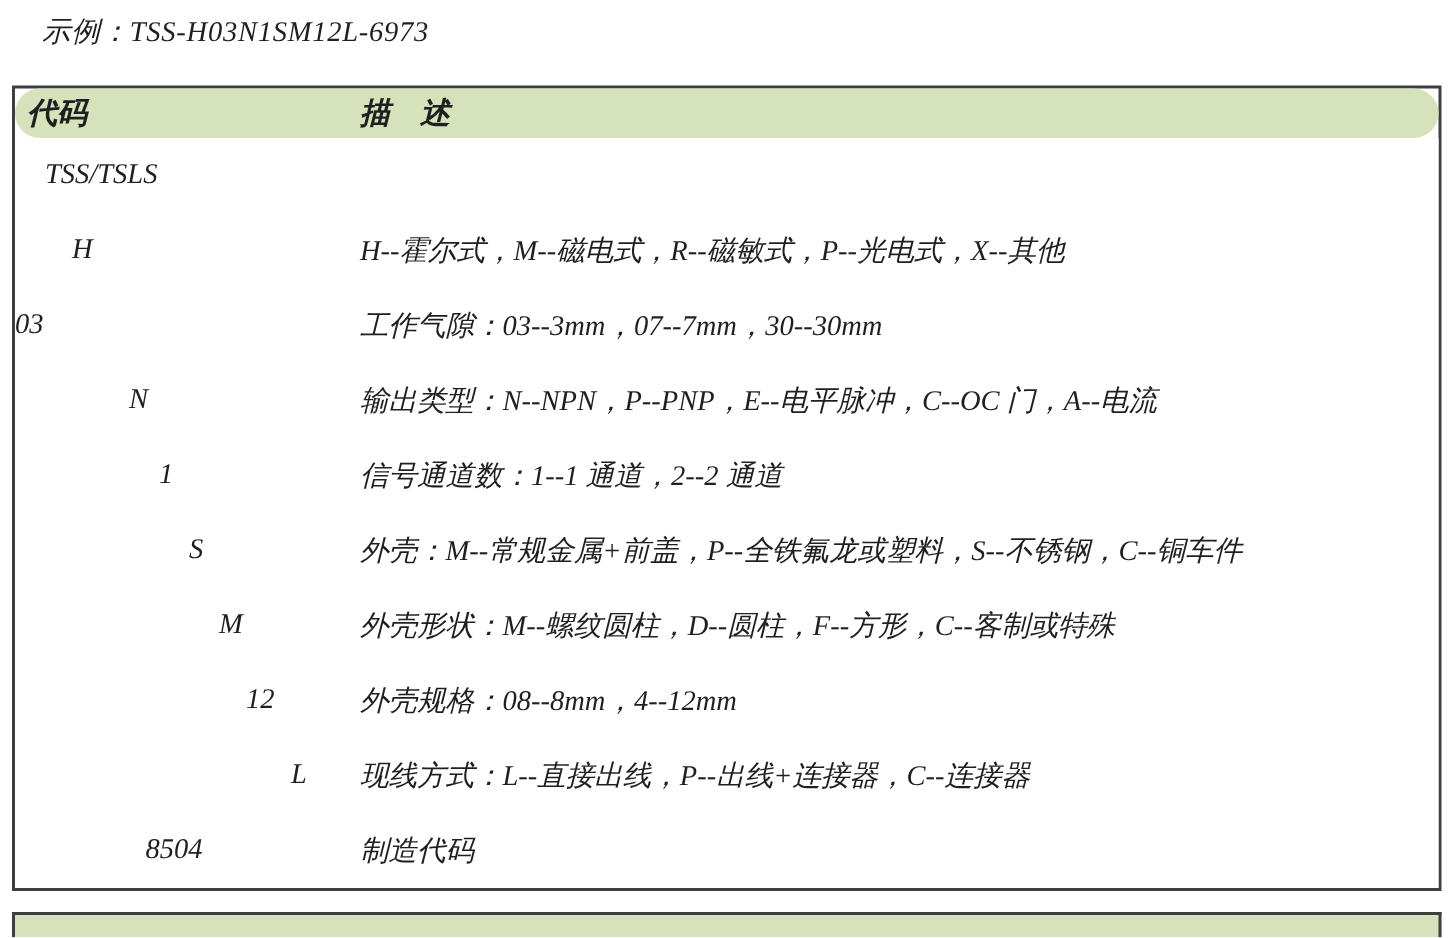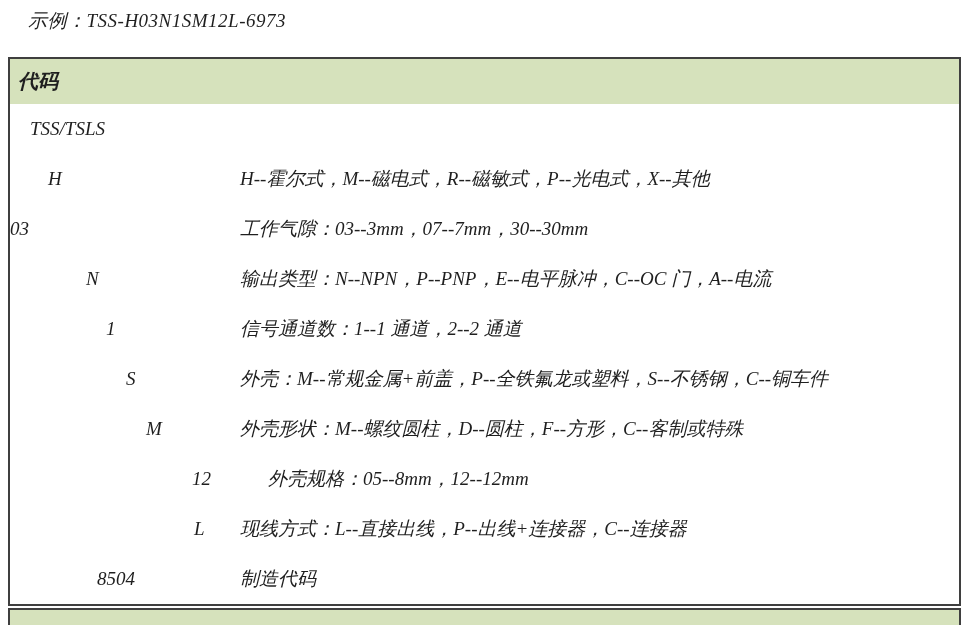--- a/index.html
+++ b/index.html
@@ -28,24 +28,25 @@
     position:absolute;
     left:8px;top:57px;
     width:953px;
     border:2px solid var(--border);
     box-sizing:border-box;
     background:#fff;
   }
   .thead{
     display:flex;
     align-items:center;
-    height:45px;
+    height:33px;
     background:var(--header-bg);
     font-weight:bold;
     font-size:20px;
+    border-radius:18px;
   }
   .thead .code-cell{padding-left:8px;}
   .trow{
     display:flex;
     align-items:center;
     height:50px;
     font-size:19px;
     background:#fff;
   }
   .cell{white-space:pre;box-sizing:border-box;}
@@ -65,20 +66,21 @@
 </head>
 <body>
 
 <div class="page">
 
   <div class="example-line">示例：TSS-H03N1SM12L-6973</div>
 
   <div class="code-table">
     <div class="thead">
       <div class="cell code-cell">代码</div>
+      <div class="cell desc-cell">描　述</div>
     </div>
     <div>
         <div class="trow">
           <div class="cell code-cell" style="padding-left: 20px;">TSS/TSLS</div>
         </div>
         <div class="trow">
           <div class="cell code-cell" style="padding-left: 38px;">H</div>
           <div class="cell desc-cell">H--霍尔式，M--磁电式，R--磁敏式，P--光电式，X--其他</div>
         </div>
         <div class="trow">
@@ -95,22 +97,22 @@
         </div>
         <div class="trow">
           <div class="cell code-cell" style="padding-left: 116px;">S</div>
           <div class="cell desc-cell">外壳：M--常规金属+前盖，P--全铁氟龙或塑料，S--不锈钢，C--铜车件</div>
         </div>
         <div class="trow">
           <div class="cell code-cell" style="padding-left: 136px;">M</div>
           <div class="cell desc-cell">外壳形状：M--螺纹圆柱，D--圆柱，F--方形，C--客制或特殊</div>
         </div>
         <div class="trow">
-          <div class="cell code-cell" style="padding-left: 154px; margin-left: 28px;">12</div>
-          <div class="cell desc-cell">外壳规格：05--8mm，12--12mm</div>
+          <div class="cell code-cell" style="padding-left: 154px;">12</div>
+          <div class="cell desc-cell">外壳规格：08--8mm，4--12mm</div>
         </div>
         <div class="trow">
           <div class="cell code-cell" style="padding-left: 184px;">L</div>
           <div class="cell desc-cell">现线方式：L--直接出线，P--出线+连接器，C--连接器</div>
         </div>
         <div class="trow">
           <div class="cell code-cell" style="padding-left: 87px;">8504</div>
           <div class="cell desc-cell">制造代码</div>
         </div>
       </div>

